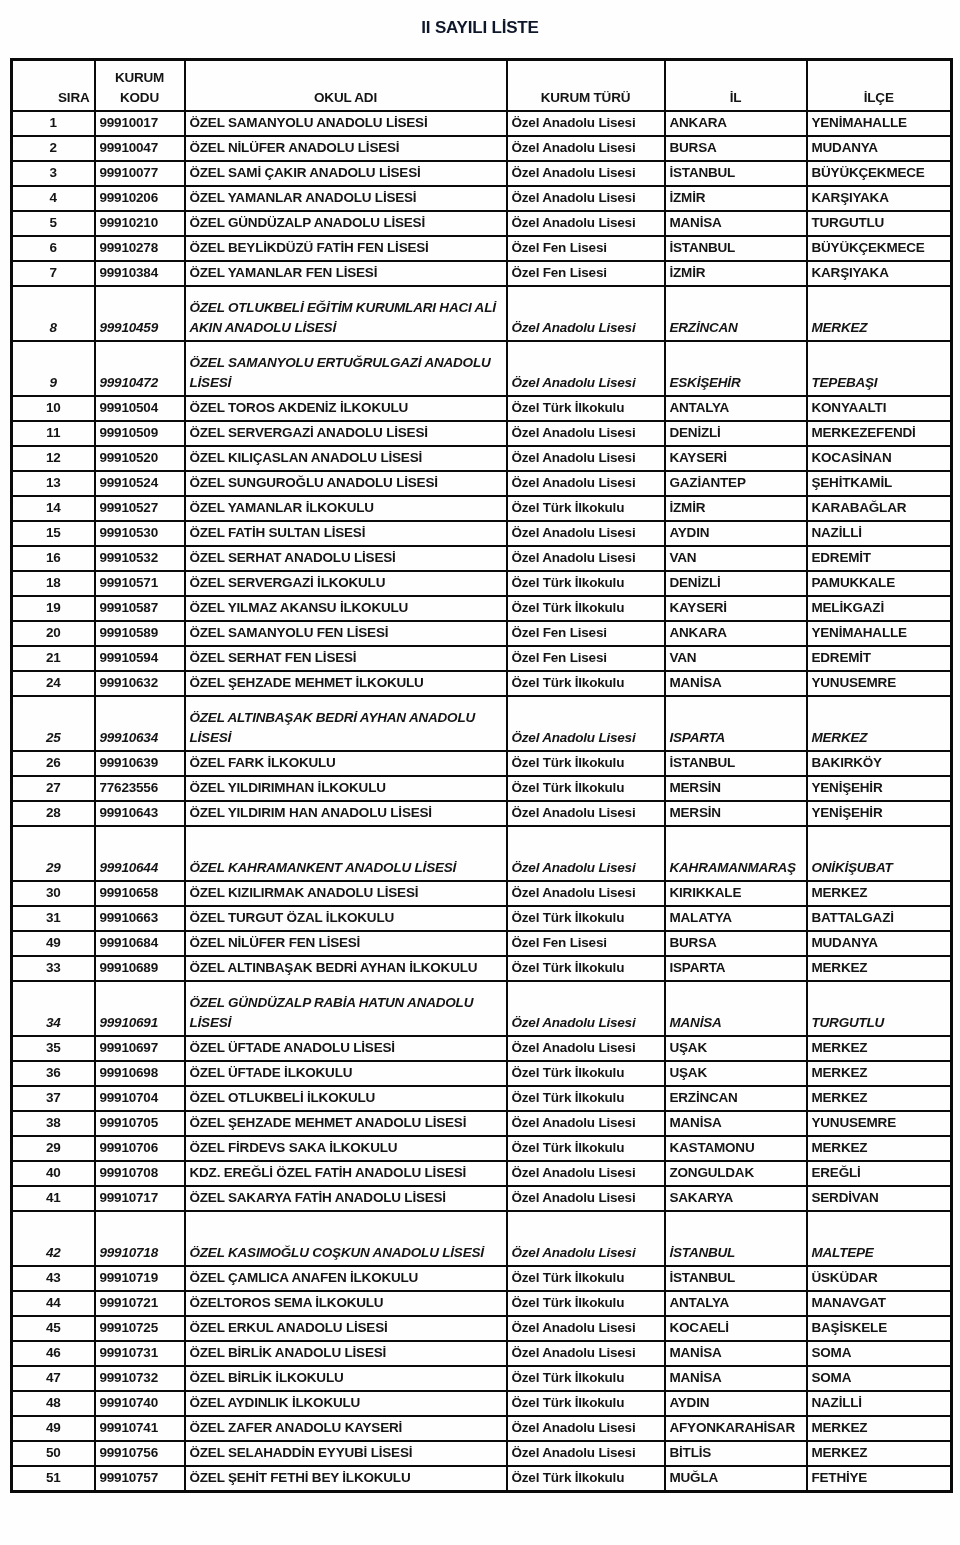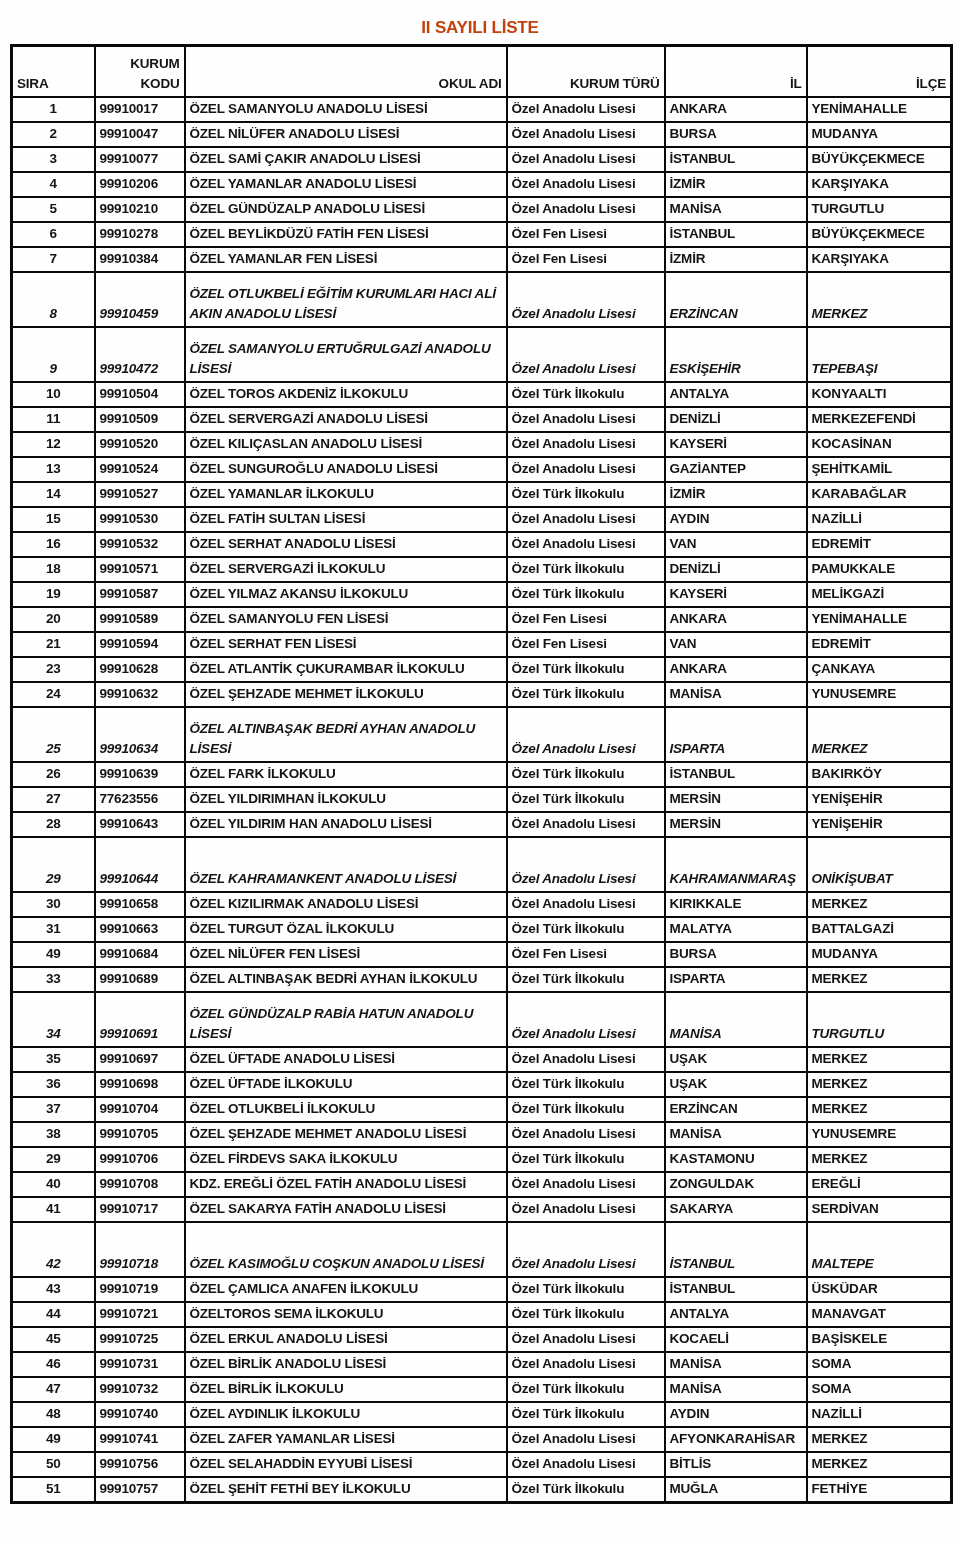--- a/index.html
+++ b/index.html
@@ -16,22 +16,22 @@
     position: relative;
     box-sizing: border-box;
     overflow: hidden;
   }
   .doc-title {
     text-align: center;
     font-size: 17px;
     font-weight: 700;
     letter-spacing: -0.2px;
     padding-top: 18px;
-    padding-bottom: 6px;
-    color: #c2410c;
+    padding-bottom: 20px;
+    color: #0f172a;
   }
   table.list {
     border-collapse: collapse;
     margin-left: 10px;
     width: 940px;
     table-layout: fixed;
   }
   table.list, table.list th, table.list td {
     border: 2px solid #0a0a0a;
   }
@@ -42,25 +42,25 @@
     font-size: 13.5px;
     line-height: 20px;
     padding: 1px 4px 2px 4px;
     vertical-align: bottom;
     letter-spacing: -0.2px;
     overflow: hidden;
     font-weight: 700;
     color: #141414;
   }
   thead th {
-    text-align: right;
+    text-align: center;
     height: 46px;
     font-weight: 700;
   }
-  thead th.col-sira { text-align: left; }
+  thead th.col-sira { text-align: right; }
   td.col-sira { text-align: center; }
   col.c-sira  { width: 83px; }
   col.c-kodu  { width: 90px; }
   col.c-okul  { width: 322px; }
   col.c-turu  { width: 158px; }
   col.c-il    { width: 142px; }
   col.c-ilce  { width: 145px; }
   tr.row-tall td { height: 50px; font-style: italic; }
   td.col-turu { font-weight: 700; }
 </style>
@@ -244,28 +244,20 @@
         </tr>
         <tr>
           <td class="col-sira">21</td>
           <td class="col-kodu">99910594</td>
           <td class="col-okul">ÖZEL SERHAT FEN LİSESİ</td>
           <td class="col-turu">Özel Fen Lisesi</td>
           <td class="col-il">VAN</td>
           <td class="col-ilce">EDREMİT</td>
         </tr>
         <tr>
-          <td class="col-sira">23</td>
-          <td class="col-kodu">99910628</td>
-          <td class="col-okul">ÖZEL ATLANTİK ÇUKURAMBAR İLKOKULU</td>
-          <td class="col-turu">Özel Türk İlkokulu</td>
-          <td class="col-il">ANKARA</td>
-          <td class="col-ilce">ÇANKAYA</td>
-        </tr>
-        <tr>
           <td class="col-sira">24</td>
           <td class="col-kodu">99910632</td>
           <td class="col-okul">ÖZEL ŞEHZADE MEHMET İLKOKULU</td>
           <td class="col-turu">Özel Türk İlkokulu</td>
           <td class="col-il">MANİSA</td>
           <td class="col-ilce">YUNUSEMRE</td>
         </tr>
         <tr class="row-tall">
           <td class="col-sira">25</td>
           <td class="col-kodu">99910634</td>
@@ -454,21 +446,21 @@
           <td class="col-sira">48</td>
           <td class="col-kodu">99910740</td>
           <td class="col-okul">ÖZEL AYDINLIK İLKOKULU</td>
           <td class="col-turu">Özel Türk İlkokulu</td>
           <td class="col-il">AYDIN</td>
           <td class="col-ilce">NAZİLLİ</td>
         </tr>
         <tr>
           <td class="col-sira">49</td>
           <td class="col-kodu">99910741</td>
-          <td class="col-okul">ÖZEL ZAFER YAMANLAR LİSESİ</td>
+          <td class="col-okul">ÖZEL ZAFER ANADOLU KAYSERİ</td>
           <td class="col-turu">Özel Anadolu Lisesi</td>
           <td class="col-il">AFYONKARAHİSAR</td>
           <td class="col-ilce">MERKEZ</td>
         </tr>
         <tr>
           <td class="col-sira">50</td>
           <td class="col-kodu">99910756</td>
           <td class="col-okul">ÖZEL SELAHADDİN EYYUBİ LİSESİ</td>
           <td class="col-turu">Özel Anadolu Lisesi</td>
           <td class="col-il">BİTLİS</td>

